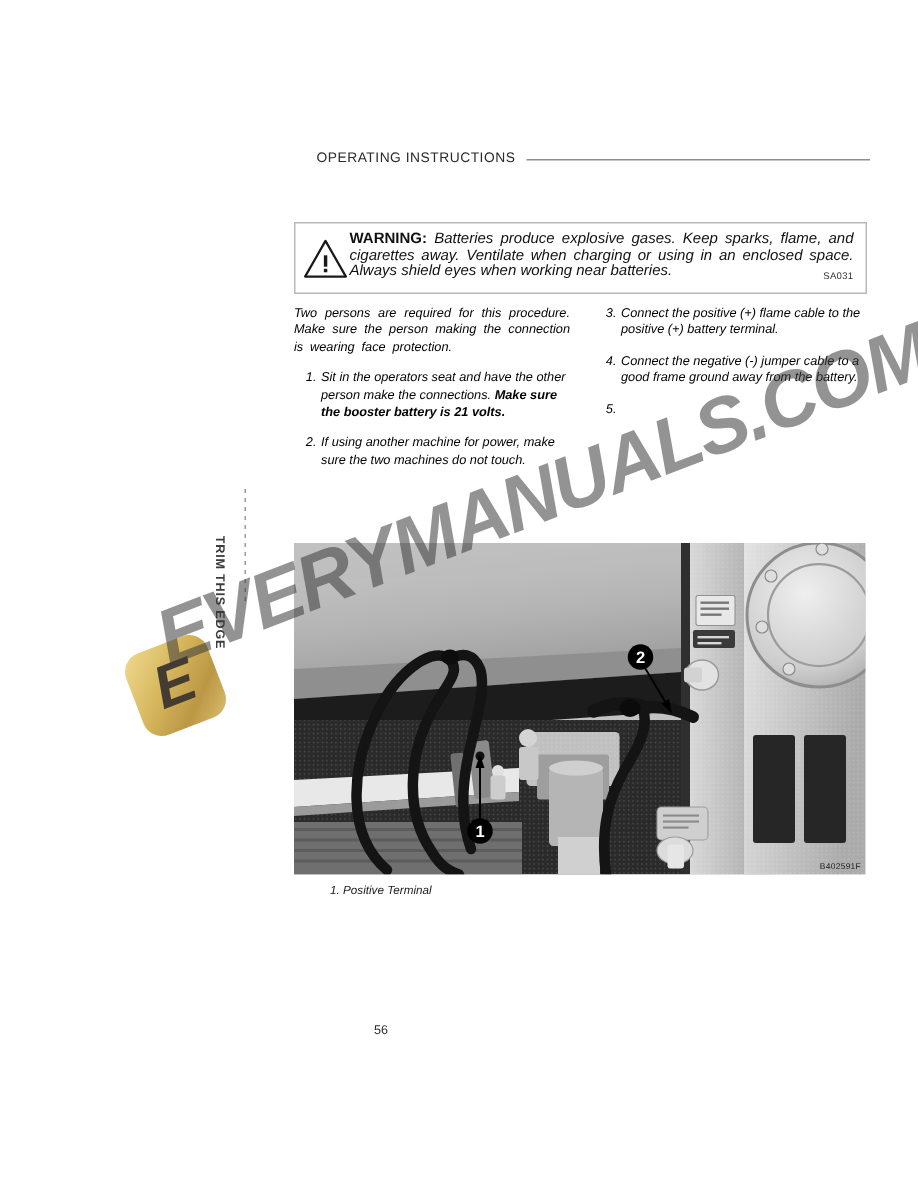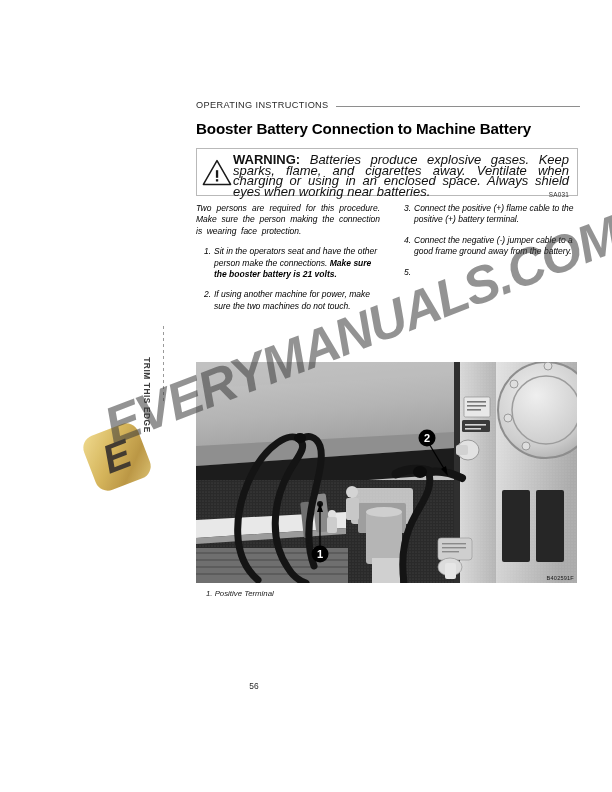--- a/index.html
+++ b/index.html
@@ -33,20 +33,21 @@
     width: 384px;
     display: flex;
     align-items: center;
     gap: 7px;
   }
   .running-head-text {
     font-size: 9.2px;
     letter-spacing: 0.35px;
     color: #2b2b2b;
     white-space: nowrap;
+    margin-left: 15px;
   }
   .running-head-rule {
     flex: 1;
     height: 1px;
     background: #8e8e8e;
     margin-top: 3px;
   }
 
   
   .section-title {
@@ -81,21 +82,21 @@
     align-items: center;
     justify-content: center;
     padding-top: 6px;
   }
   .warning-body {
     flex: 1;
     position: relative;
     padding-top: 2px;
   }
   .warning-text {
-    font-size: 13px;
+    font-size: 10px;
     line-height: 10.6px;
     font-style: italic;
     text-align: justify;
     color: #111;
     padding-right: 2px;
   }
   .warning-text b {
     font-style: normal;
     font-weight: bold;
   }
@@ -205,21 +206,21 @@
     bottom: 2px;
     font-size: 5.6px;
     letter-spacing: 0.2px;
     color: #1a1a1a;
     background: rgba(255,255,255,0.0);
   }
 
   
   .fig-caption {
     position: absolute;
-    left: 206px;
+    left: 220px;
     top: 589px;
     width: 250px;
   }
   .fig-caption div {
     font-size: 7.8px;
     line-height: 10.3px;
     font-style: italic;
     color: #1a1a1a;
   }
 
@@ -281,21 +282,20 @@
 </head>
 <body>
 
 <div id="page">
 
   <div class="running-head">
     <div class="running-head-text">OPERATING INSTRUCTIONS</div>
     <div class="running-head-rule"></div>
   </div>
 
-  <div class="section-title">Booster Battery Connection to Machine Battery</div>
 
   <div class="warning-box">
     <div class="warning-icon">
       <svg width="30" height="27" viewBox="0 0 30 27" aria-hidden="true">
         <path d="M15 1.6 L28.6 25.4 L1.4 25.4 Z" fill="#ffffff" stroke="#1a1a1a" stroke-width="1.5" stroke-linejoin="round"></path>
         <rect x="13.9" y="11.2" width="2.3" height="7.6" fill="#1a1a1a"></rect>
         <rect x="13.9" y="20.2" width="2.3" height="2.3" fill="#1a1a1a"></rect>
       </svg>
     </div>
     <div class="warning-body">

